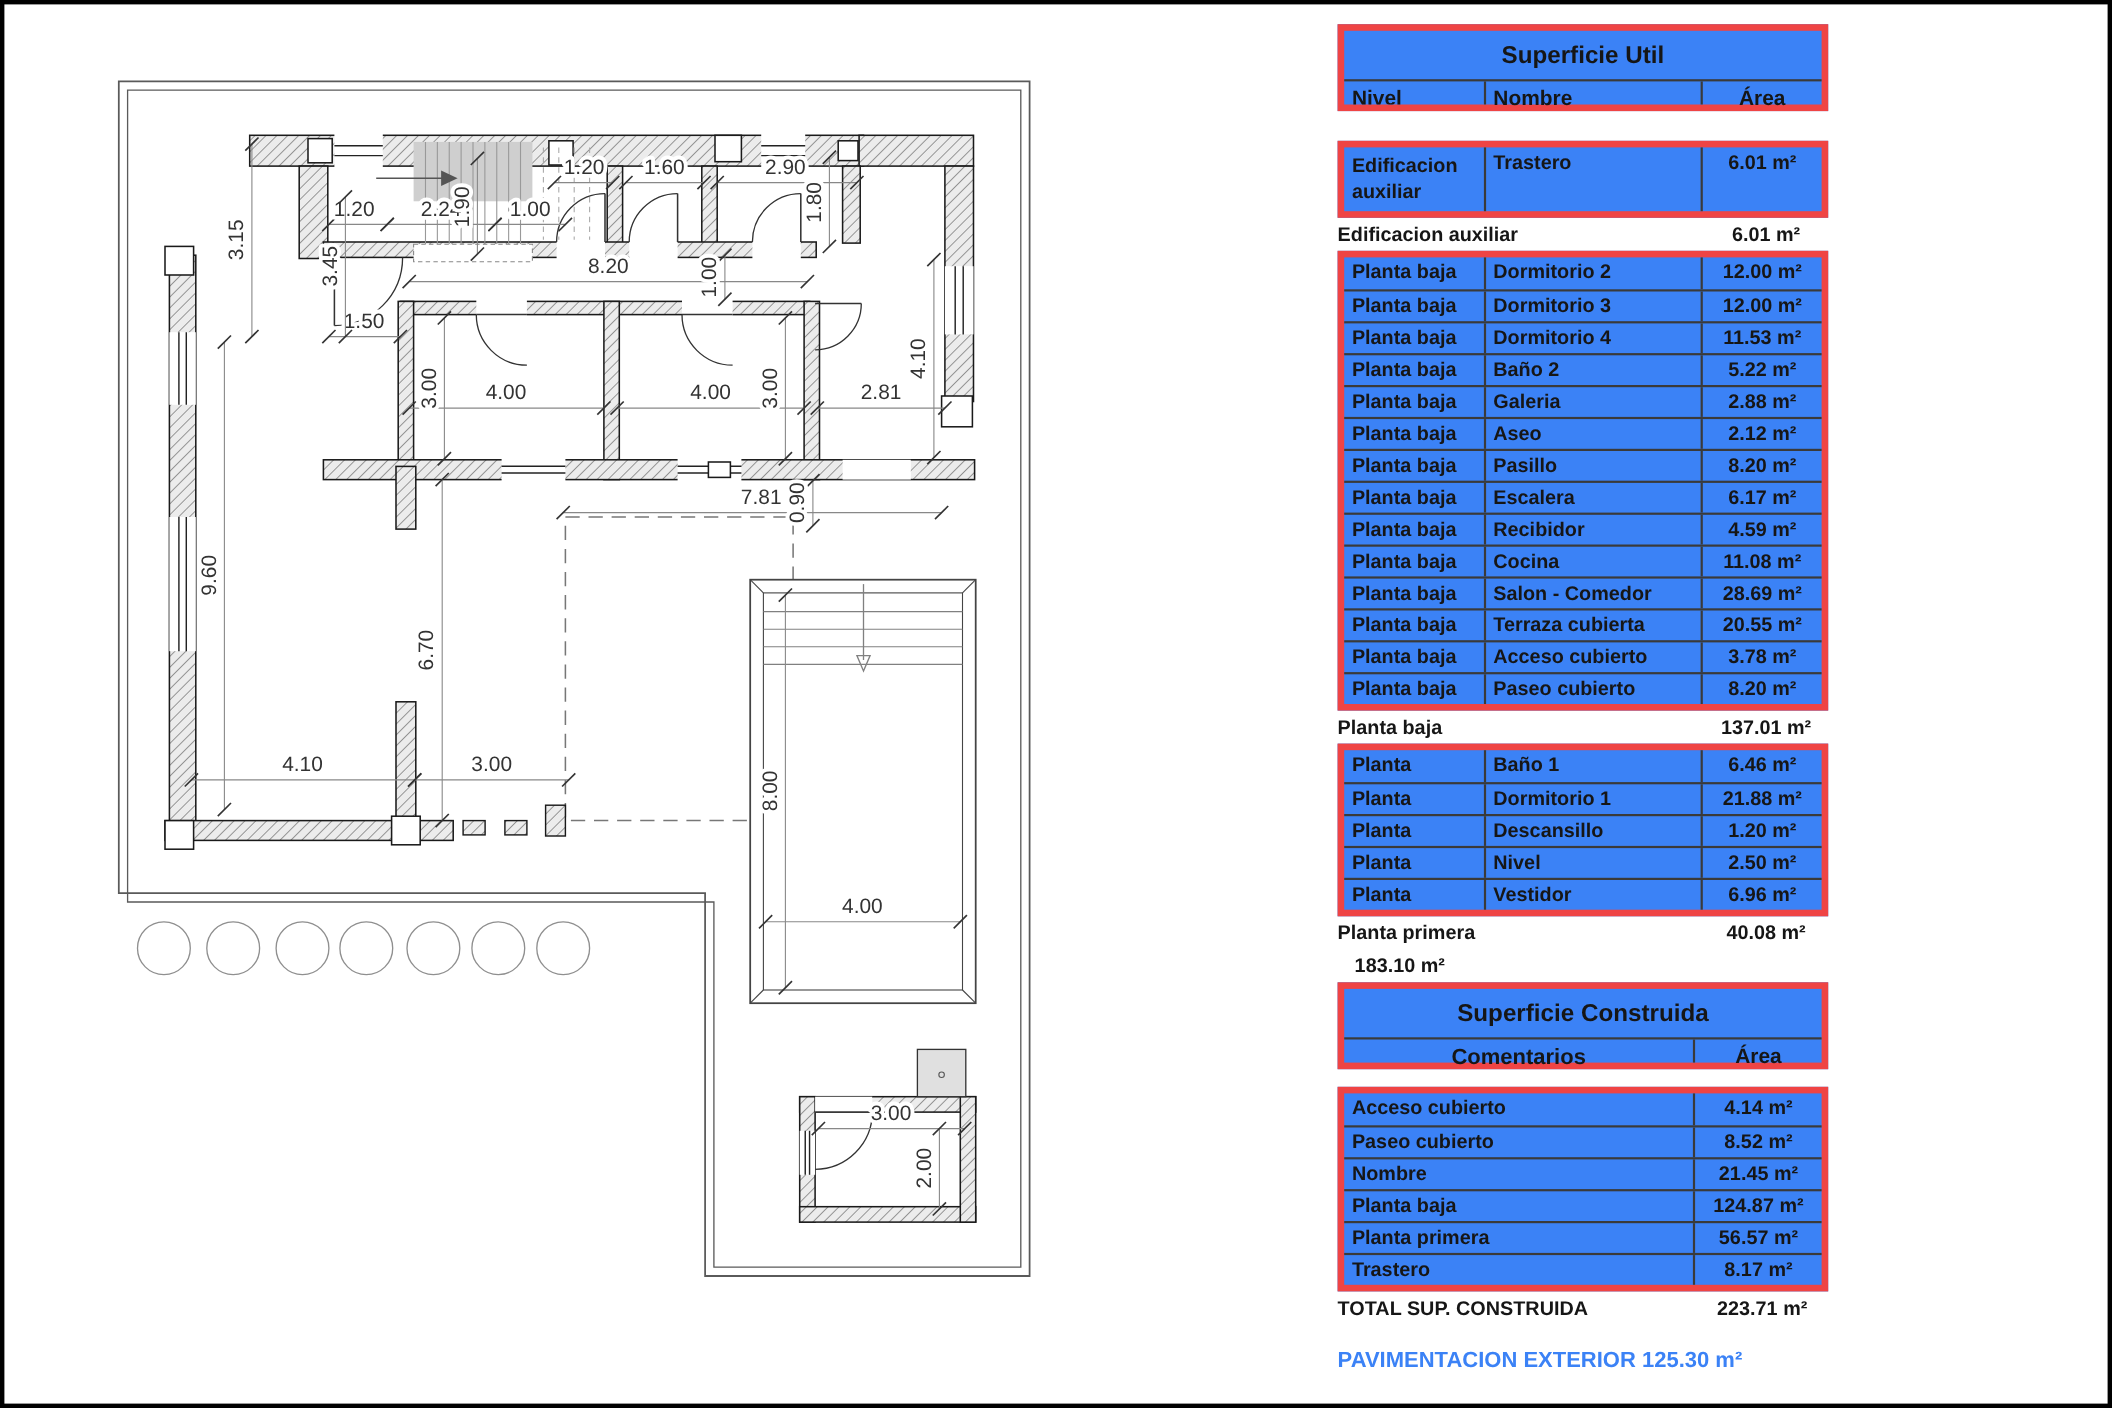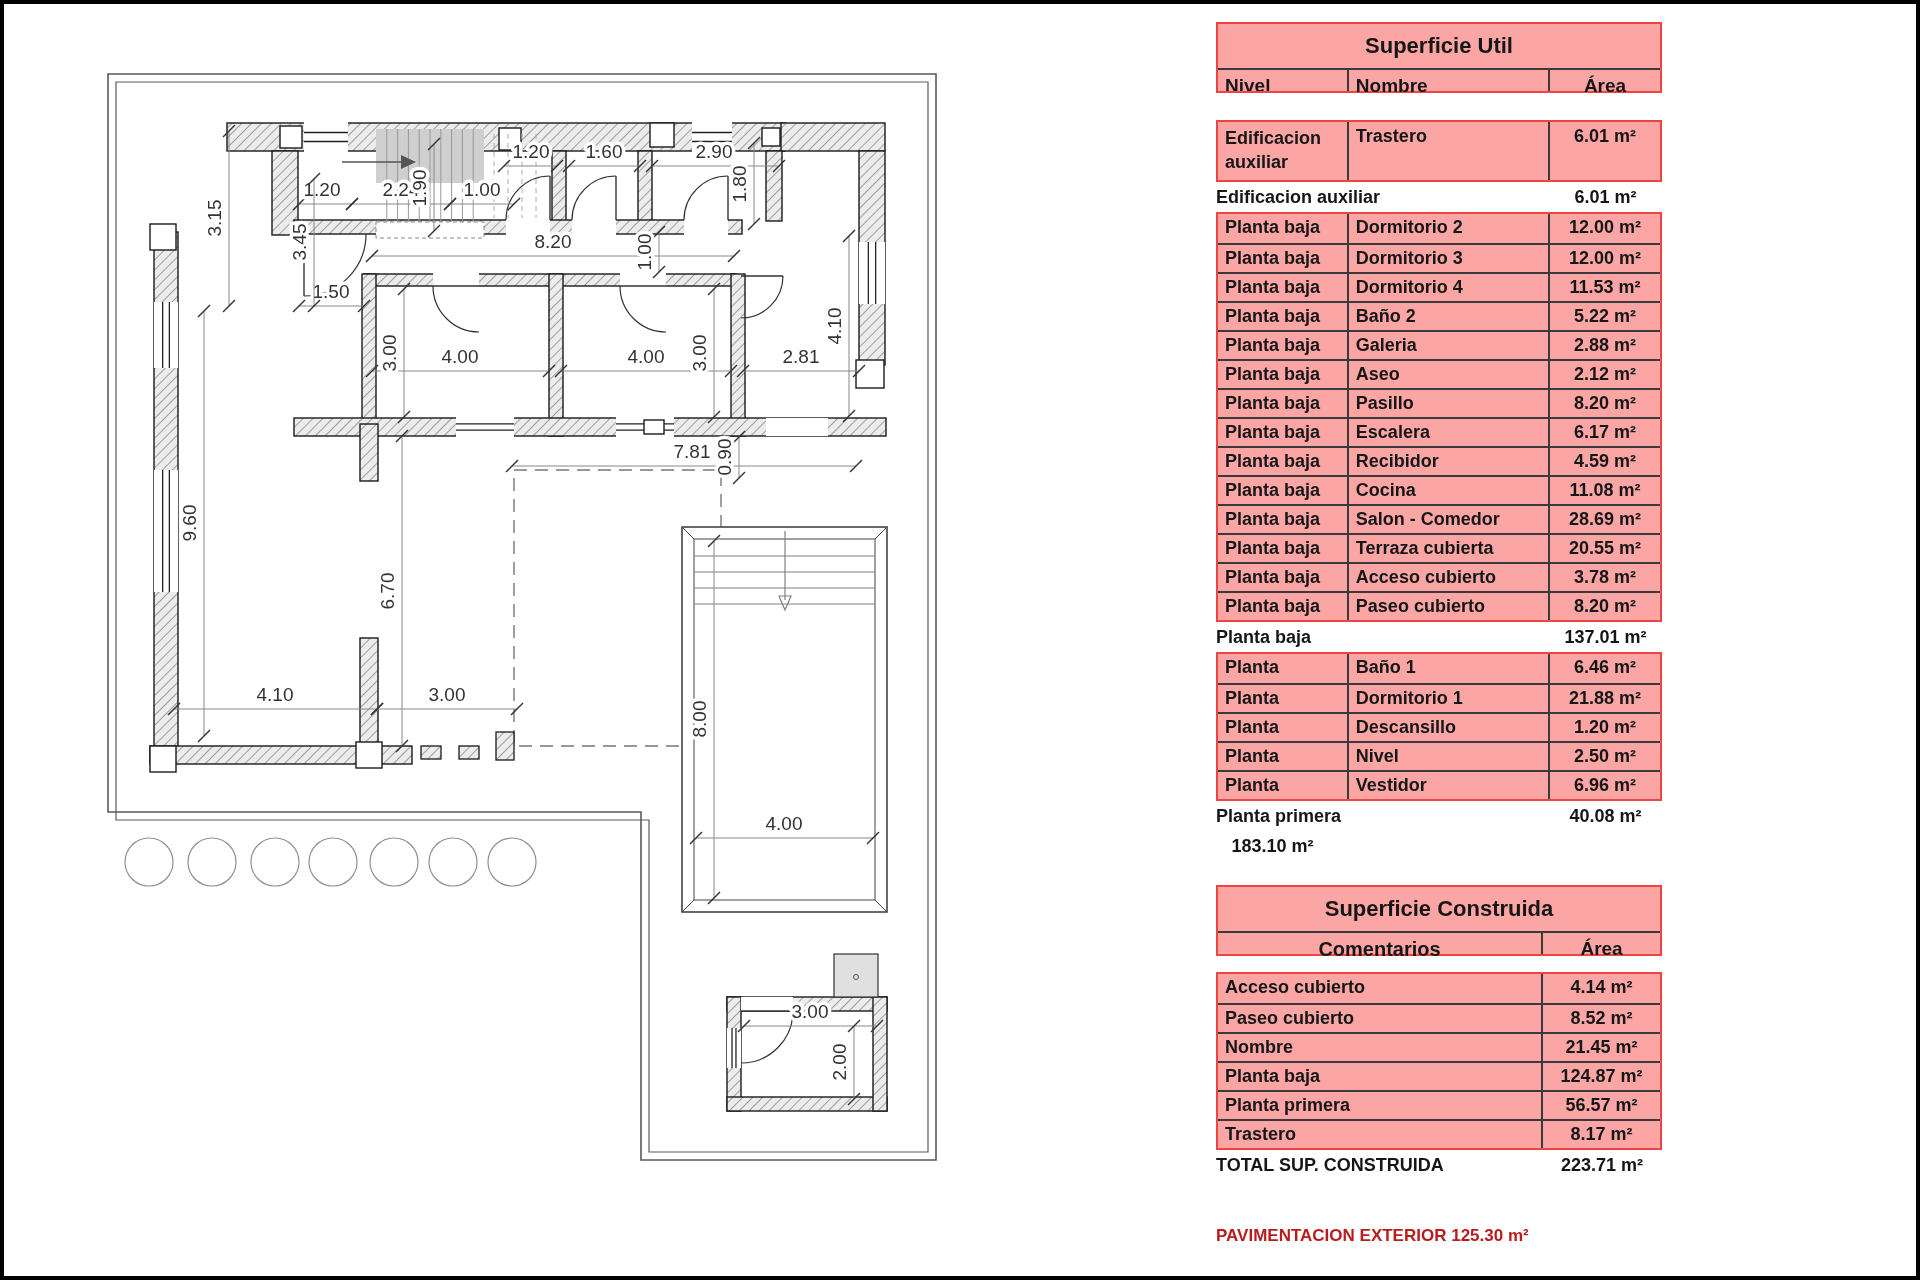--- a/index.html
+++ b/index.html
@@ -1,42 +1,42 @@
 <!DOCTYPE html>
 <html><head>
 <meta charset="utf-8">
 <style>
   *{box-sizing:border-box;margin:0;padding:0}
   html,body{width:1920px;height:1280px}
   body{background:#fff;font-family:"Liberation Sans",sans-serif;position:relative;border:4px solid #000;overflow:hidden}
   #plan-wrap{position:absolute;left:0;top:0;width:1920px;height:1280px}
   .dim{font:19px "Liberation Sans",sans-serif;fill:#333;paint-order:stroke;stroke:#fff;stroke-width:7px;stroke-linejoin:round}
   .tables{position:absolute;left:1212px;top:18px;width:446px;color:#161616}
-  .tbox{border:2px solid #ef4444;background:#fca5a5}
+  .tbox{border:6px solid #ef4444;background:#3b82f6}
   .ttitle{height:46px;line-height:44px;text-align:center;font-weight:bold;font-size:22px;border-bottom:2px solid #3a3a3a}
   .hdr{display:flex;height:21px;line-height:32px;font-weight:bold;font-size:19px}
   .c0{width:130px;padding-left:7px;overflow:hidden}
   .c1{width:203px;border-left:2px solid #3a3a3a;padding-left:7px;white-space:nowrap}
   .c2{width:113px;border-left:2px solid #3a3a3a;text-align:center;white-space:nowrap}
   .spacer{height:27px}
   .trow{display:flex;font-weight:bold;font-size:18px;height:29px;line-height:27px}
   .trow+.trow{border-top:2px solid #3a3a3a}
   .trow.tall{height:58px;line-height:24px}
   .trow.tall .c0{padding-top:4px}
   .trow.tall .c1,.trow.tall .c2{padding-top:2px}
   .sub{display:flex;height:30px;line-height:30px;font-weight:bold;font-size:18px}
   .sub .lab{flex:1}
   .sub .val{width:113px;text-align:center}
   .t2 .cA{width:326px;padding-left:7px;white-space:nowrap}
   .t2 .cA.center{text-align:center;padding-left:0;font-weight:bold;font-size:20px}
   .t2 .cB{width:120px;border-left:2px solid #3a3a3a;text-align:center;white-space:nowrap}
   .t2 .sub .val{width:120px}
-  .t2-pos{margin-top:24px}
+  .t2-pos{}
   .gap16{height:16px}
-  .note{position:absolute;left:1212px;top:1222px;font-weight:bold;font-size:17px;color:#b91c1c}
+  .note{position:absolute;left:1212px;top:1222px;font-weight:bold;font-size:20px;color:#3b82f6}
 </style>
 </head>
 <body>
 
 <div id="plan-wrap"><svg width="1920" height="1280" viewBox="0 0 1920 1280">
       <defs>
         <pattern id="hp" width="7" height="7" patternUnits="userSpaceOnUse" patternTransform="rotate(45)">
           <rect width="7" height="7" fill="#ececec"></rect>
           <line x1="0" y1="0" x2="0" y2="7" stroke="#8a8a8a" stroke-width="1.6"></line>
         </pattern>

